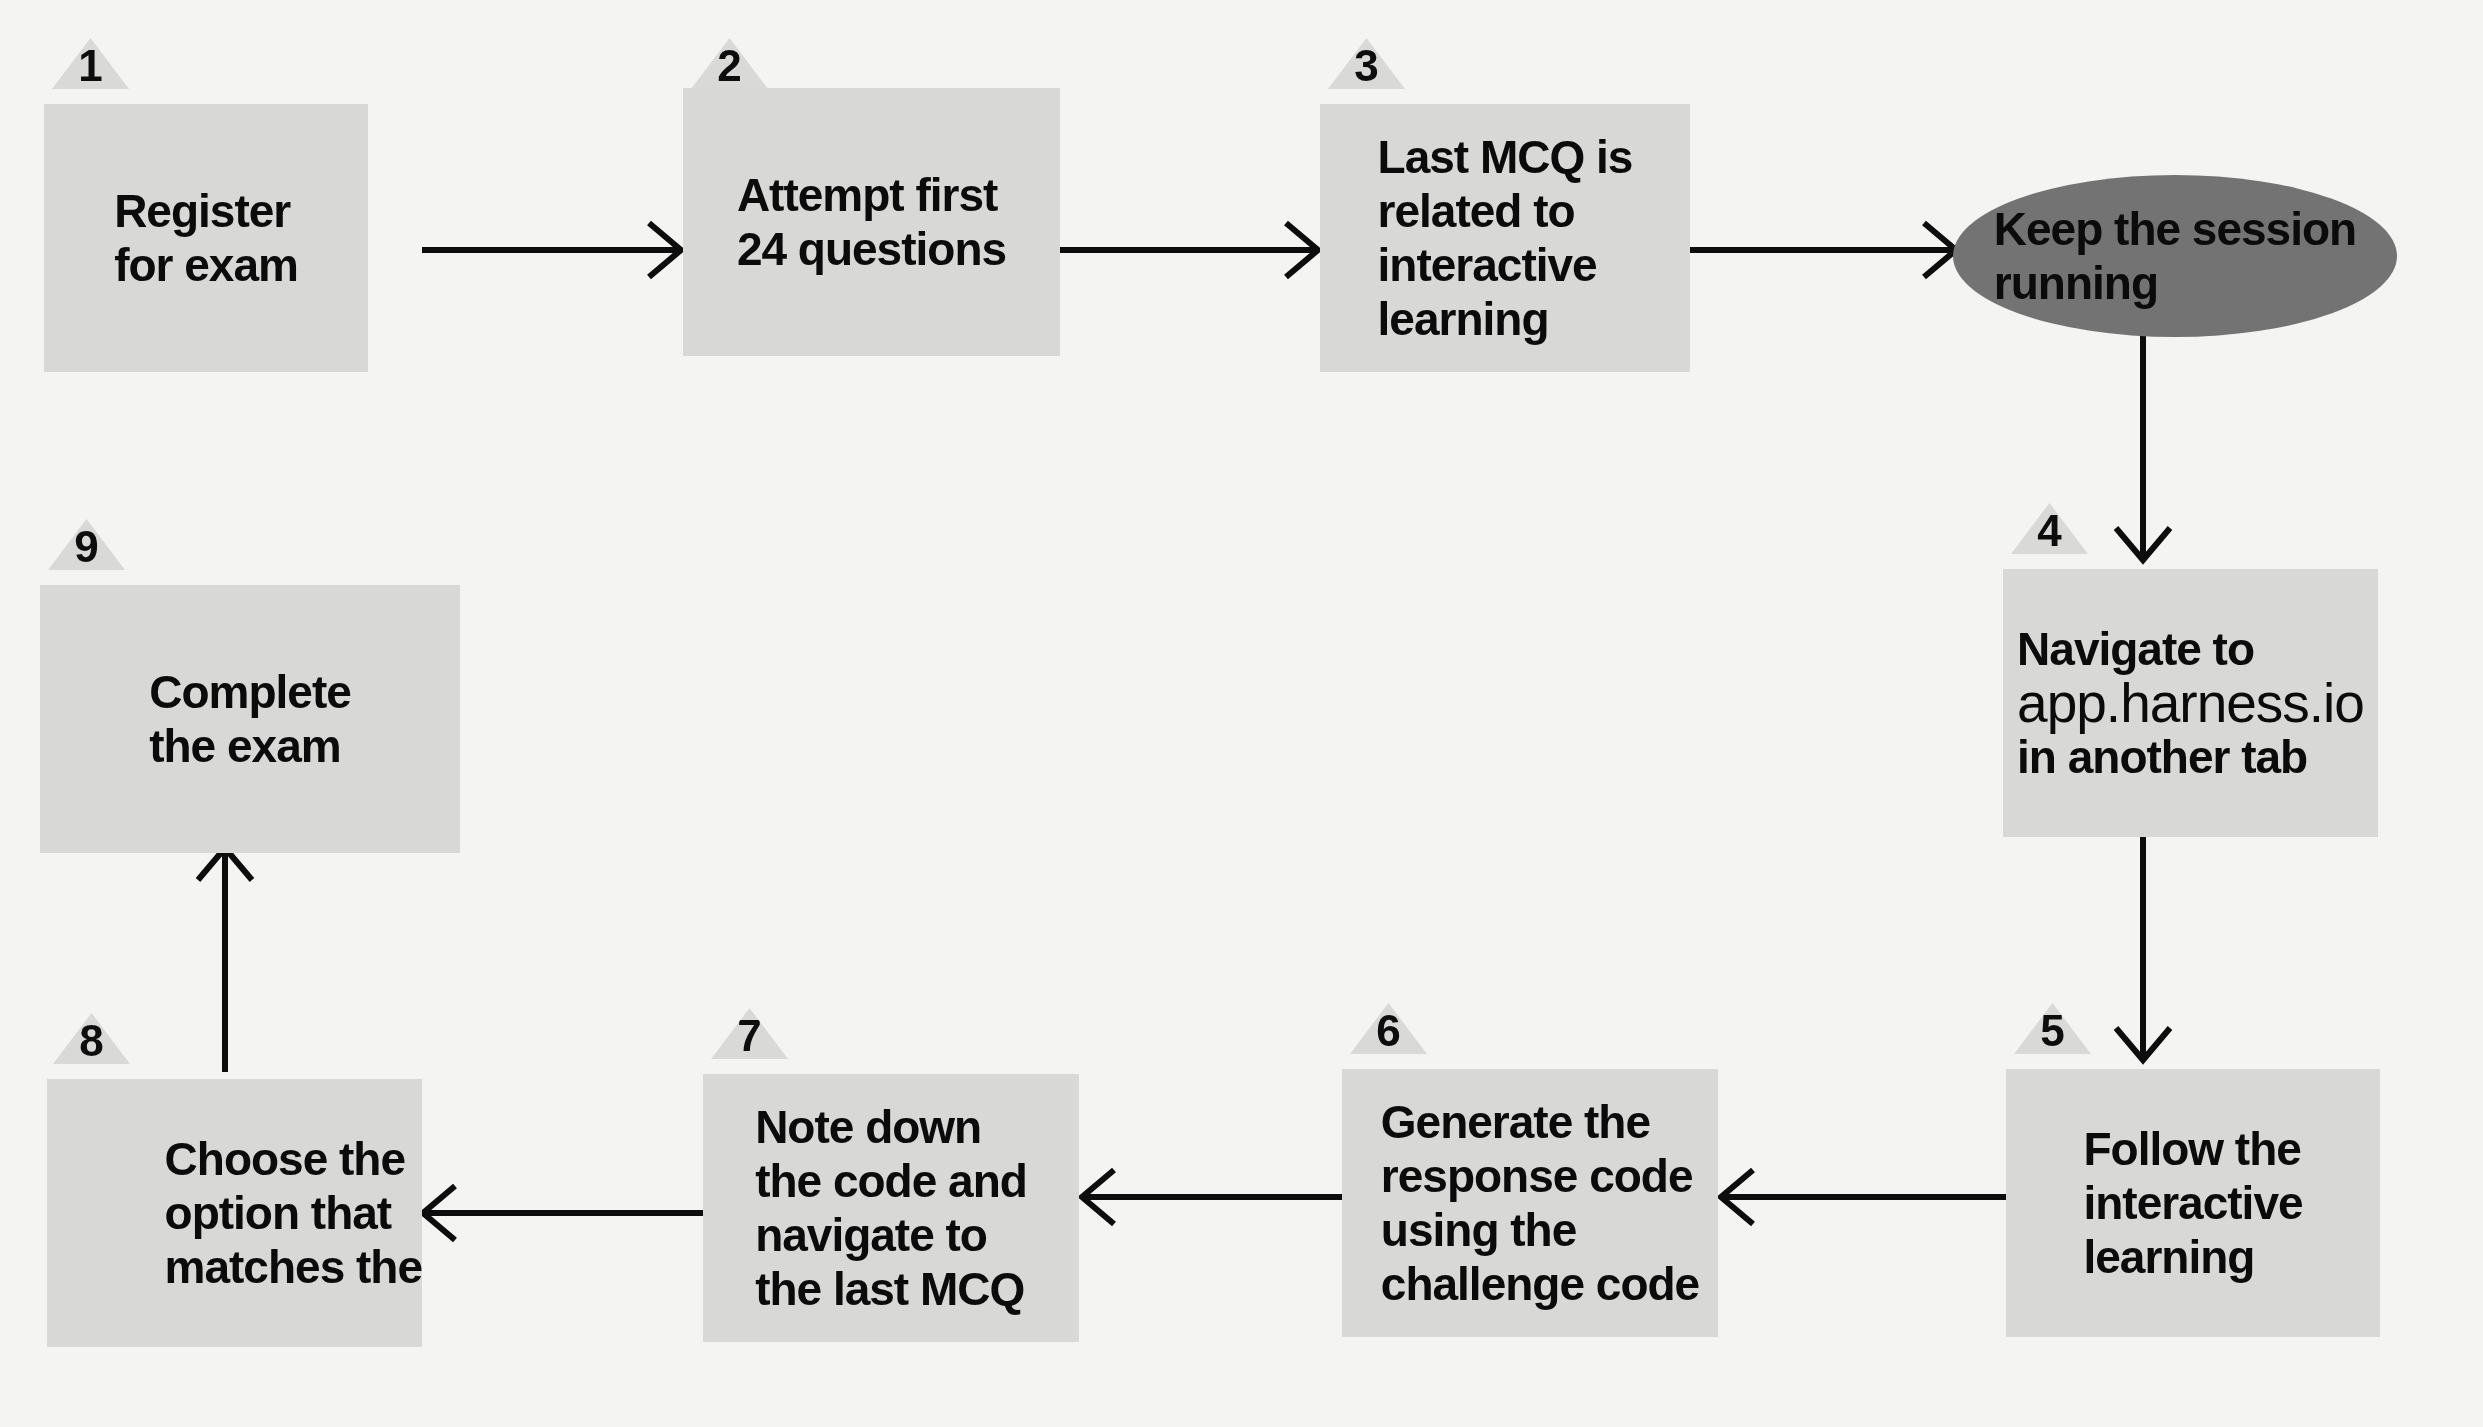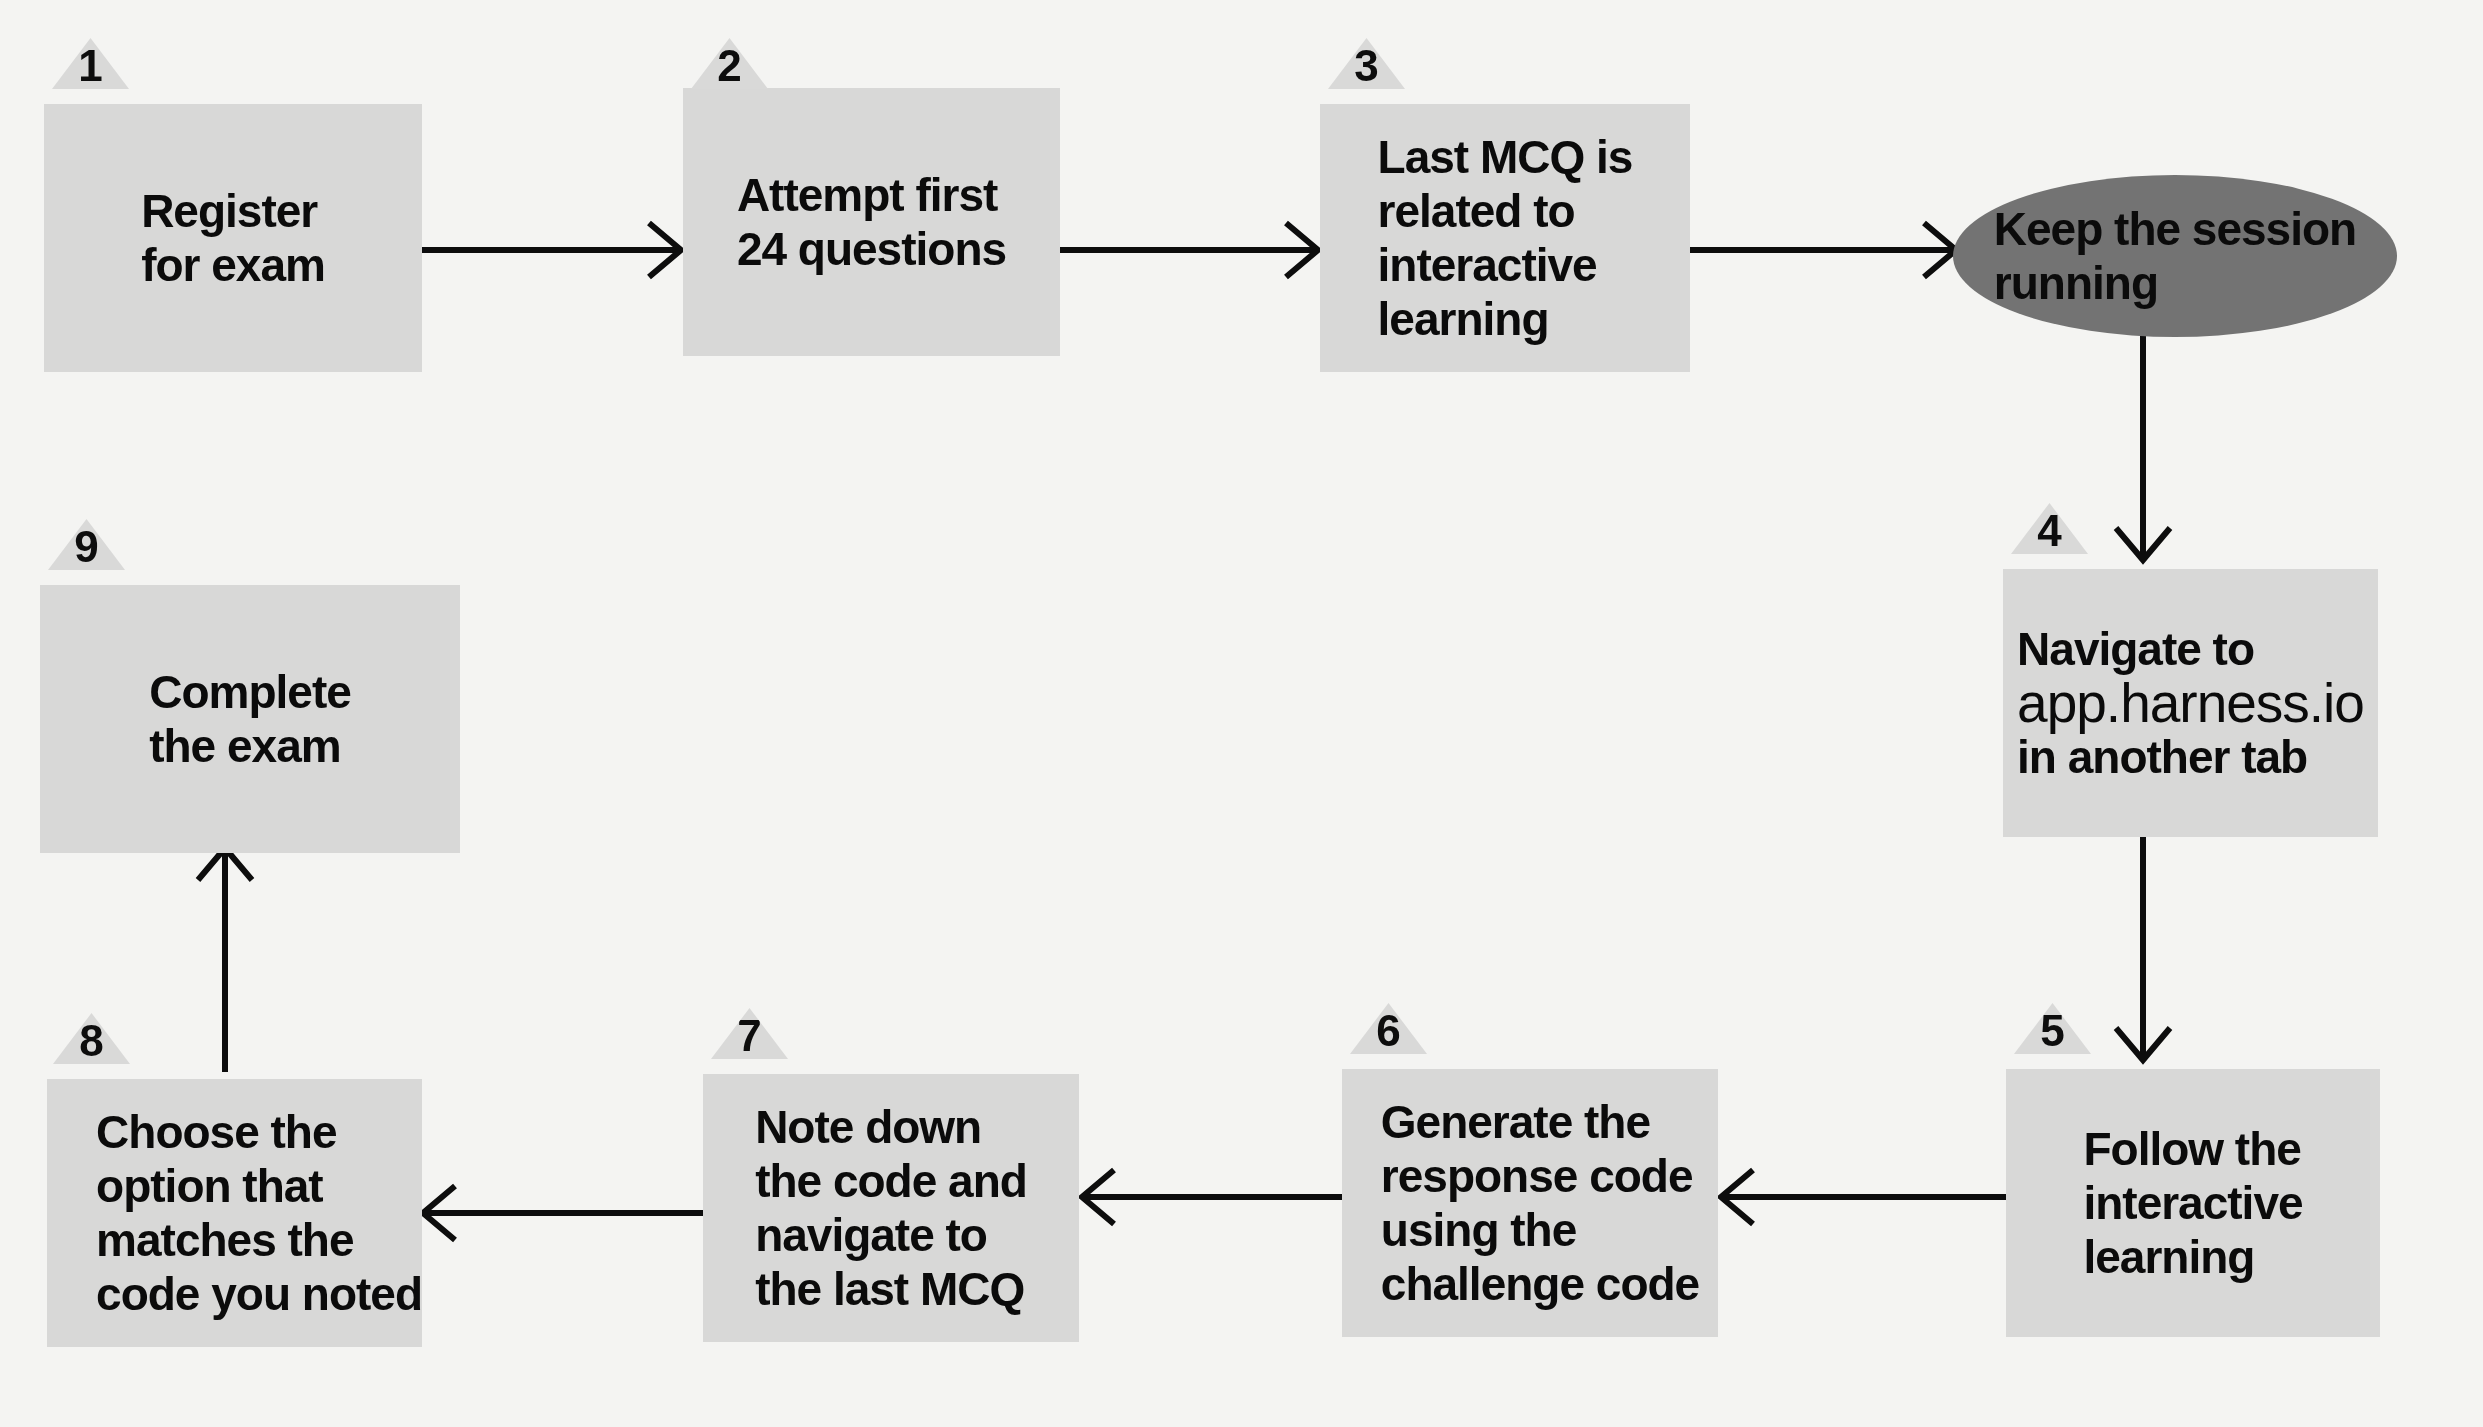--- a/index.html
+++ b/index.html
@@ -120,21 +120,21 @@
       </g>
 
       <g>
         <path d="M225,1072 L225,852"></path>
         <path d="M198,880 L225,848 L252,880"></path>
       </g>
     </g>
   </svg>
 
   <div id="nodes">
-      <div class="node rect" style="left: 44px; top: 97px; width: 378px; height: 268px;">
+      <div class="node rect" style="left: 44px; top: 97px; width: 324px; height: 268px;">
         <div class="node-label"><span class="line">Register</span><span class="line">for exam</span></div>
       </div>
       <div class="tri" style="left: 52px; top: 38px;">
         <span class="num">1</span>
       </div>
       <div class="node rect" style="left: 683px; top: 81px; width: 377px; height: 268px;">
         <div class="node-label"><span class="line">Attempt first</span><span class="line">24 questions</span></div>
       </div>
       <div class="tri" style="left: 691px; top: 38px;">
         <span class="num">2</span>
@@ -166,21 +166,21 @@
       <div class="tri" style="left: 1350px; top: 1003px;">
         <span class="num">6</span>
       </div>
       <div class="node rect" style="left: 703px; top: 1067px; width: 376px; height: 268px;">
         <div class="node-label"><span class="line">Note down</span><span class="line">the code and</span><span class="line">navigate to</span><span class="line">the last MCQ</span></div>
       </div>
       <div class="tri" style="left: 711px; top: 1008px;">
         <span class="num">7</span>
       </div>
       <div class="node rect" style="left: 47px; top: 1072px; width: 375px; height: 268px; justify-content: flex-end;">
-        <div class="node-label"><span class="line">Choose the</span><span class="line">option that</span><span class="line">matches the</span><span class="line">code you noted</span></div>
+        <div class="node-label"><span class="line">Choose the</span><span class="line">option that</span><span class="line">matches the</span></div>
       </div>
       <div class="tri" style="left: 53px; top: 1013px;">
         <span class="num">8</span>
       </div>
       <div class="node rect" style="left: 40px; top: 578px; width: 420px; height: 268px;">
         <div class="node-label"><span class="line">Complete</span><span class="line">the exam</span></div>
       </div>
       <div class="tri" style="left: 48px; top: 519px;">
         <span class="num">9</span>
       </div>

